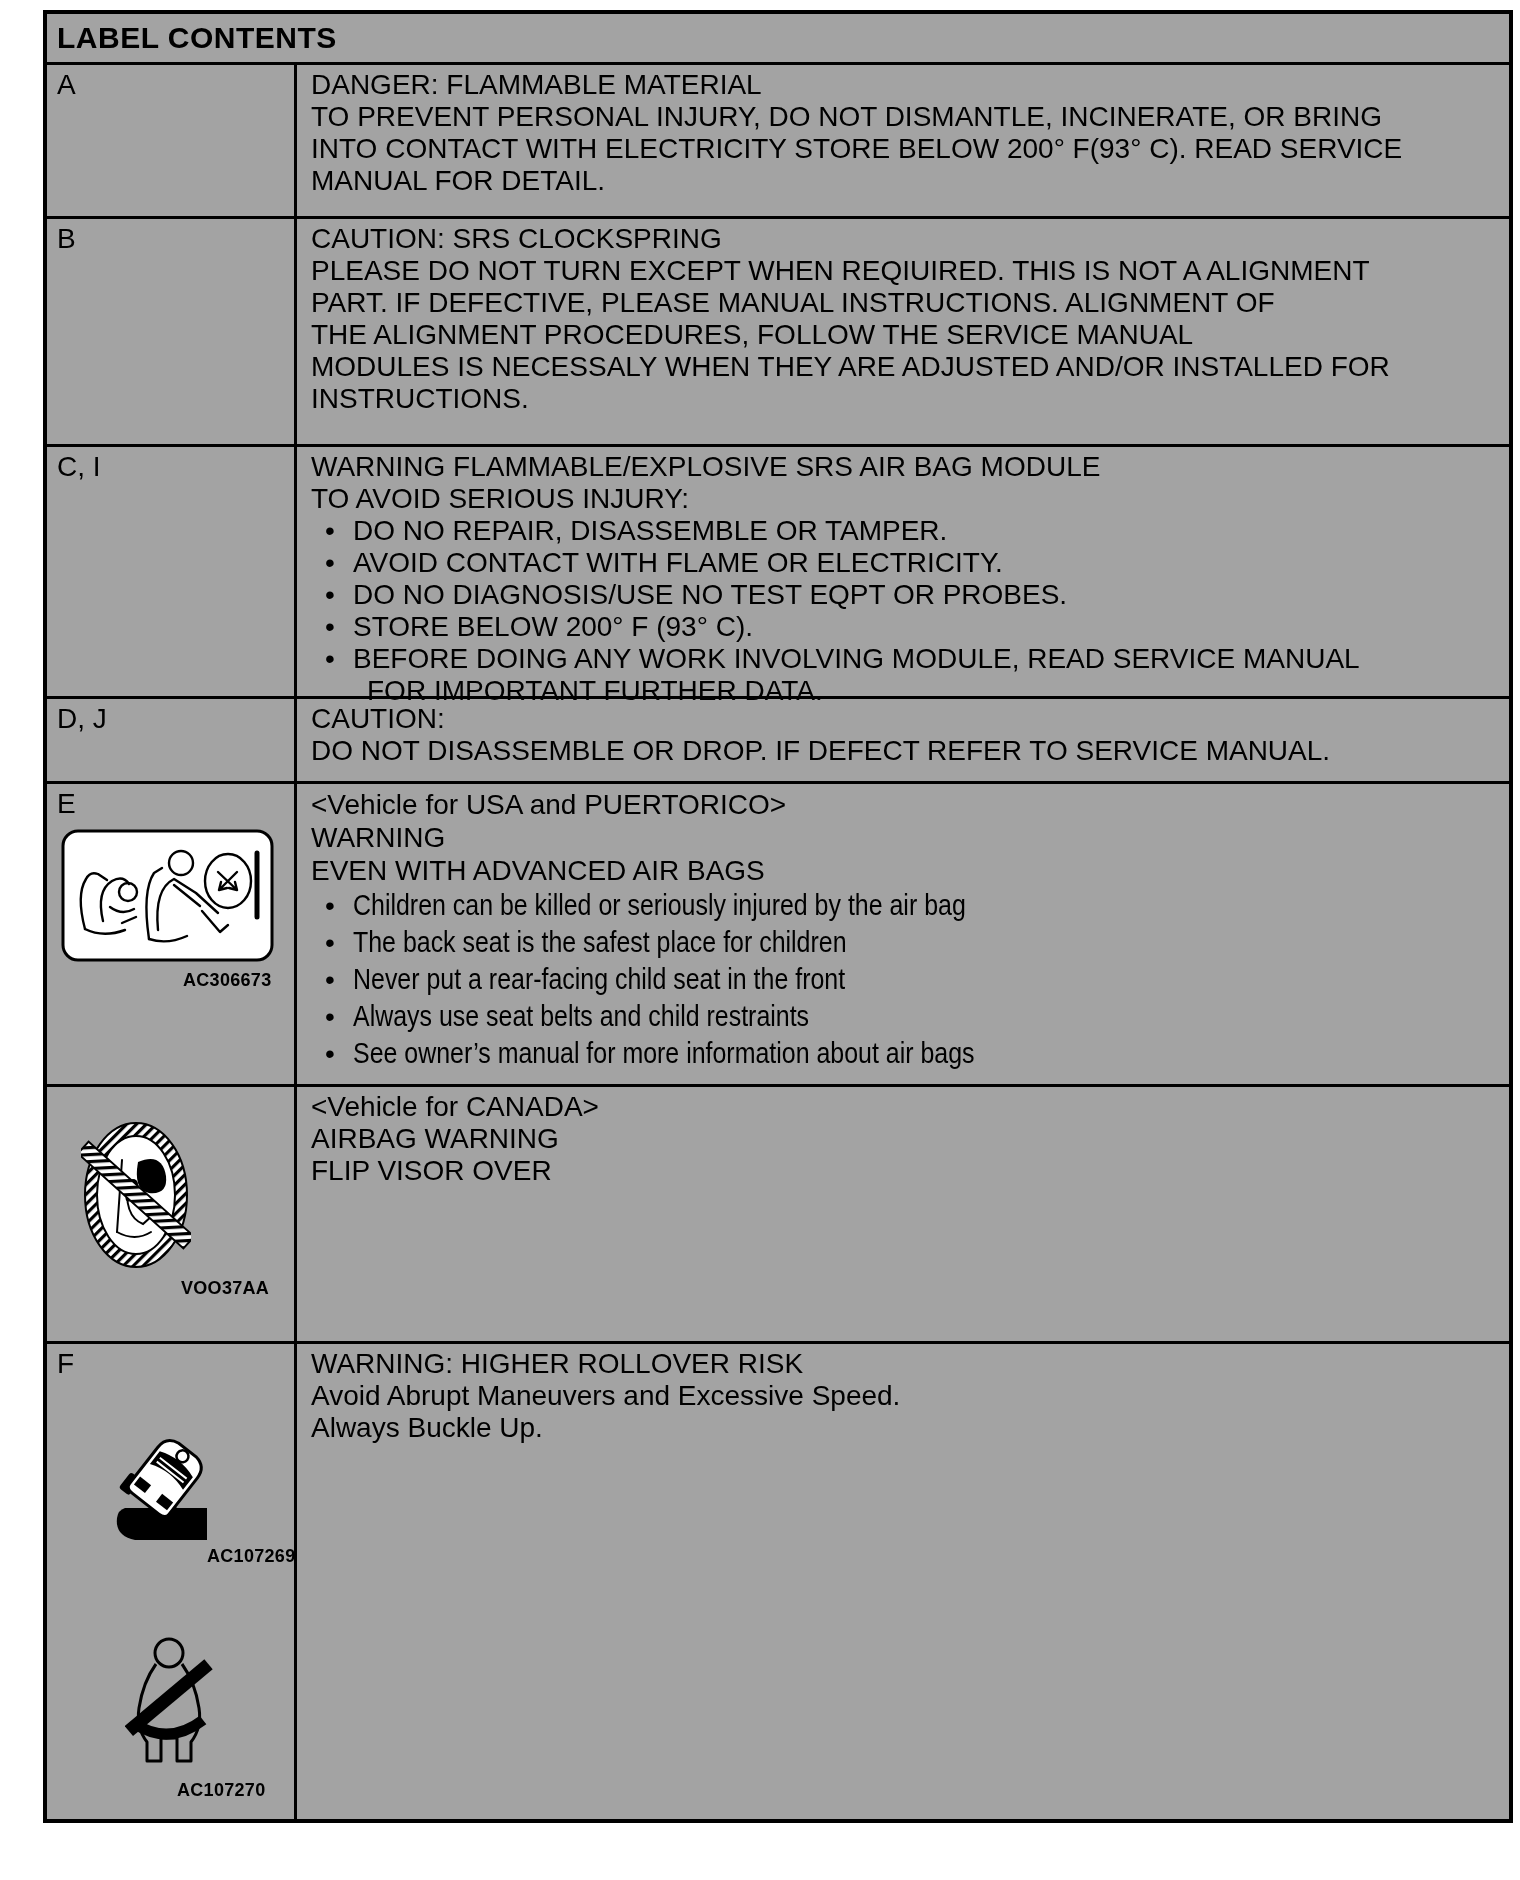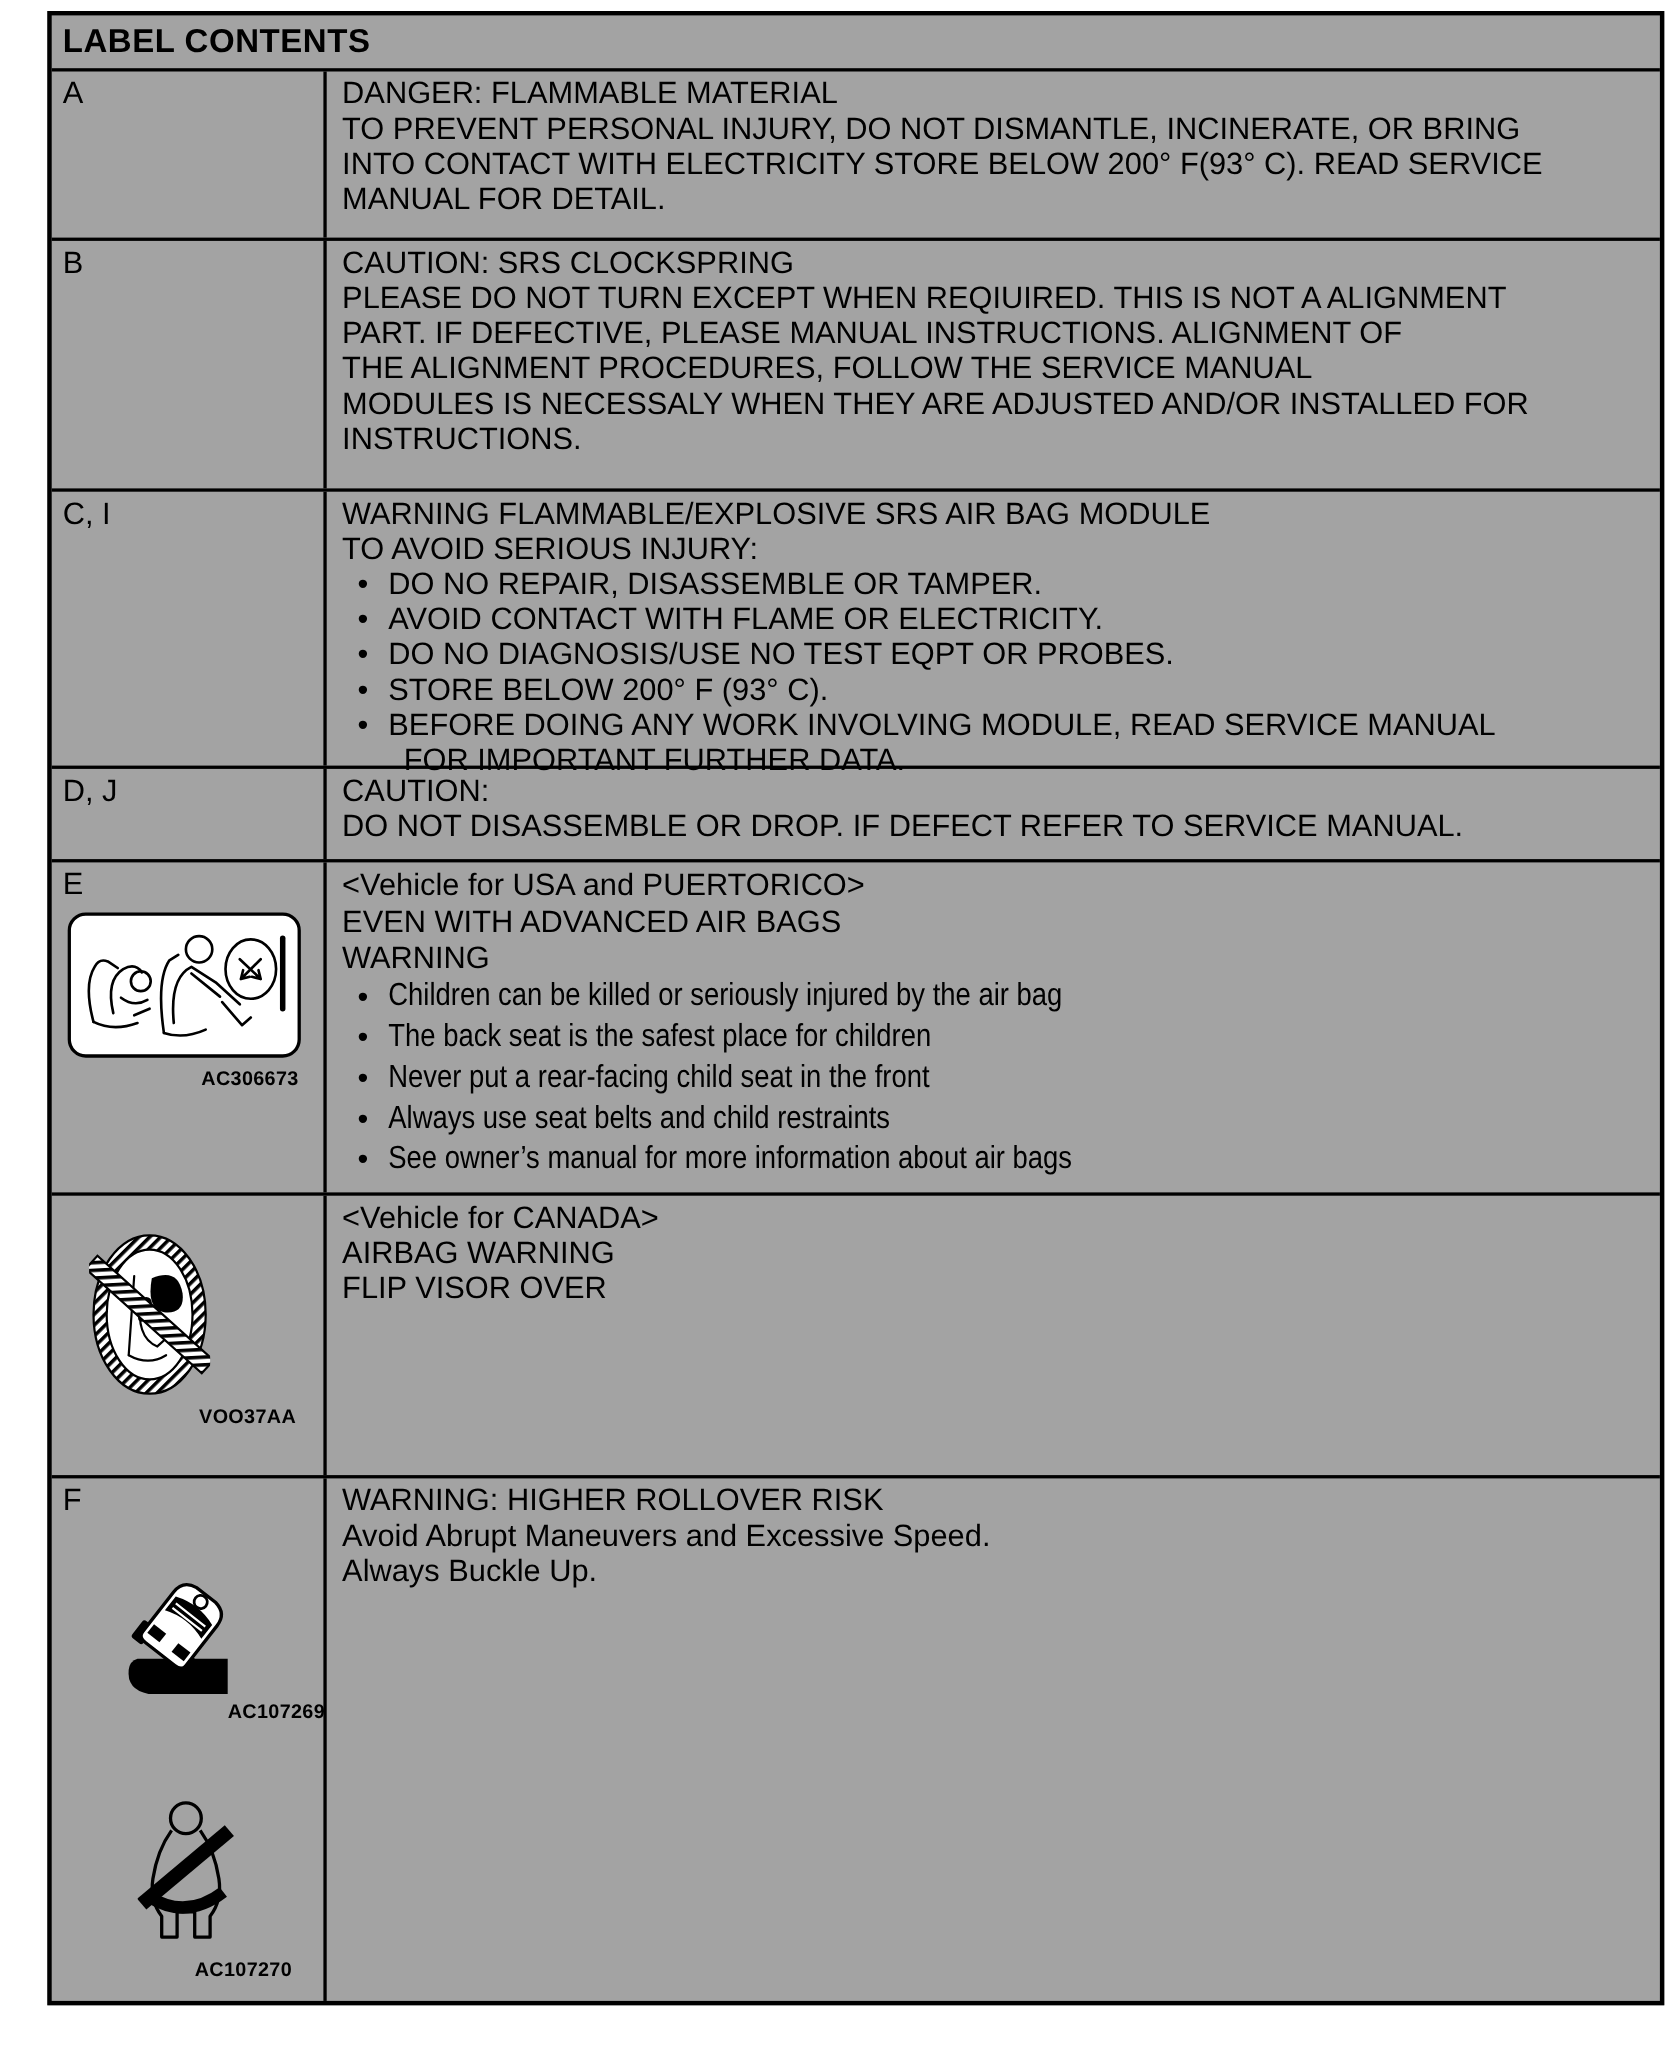--- a/index.html
+++ b/index.html
@@ -118,22 +118,22 @@
           <ellipse cx="167" cy="52" rx="23" ry="27"></ellipse>
           <path d="M157,43 L176,61 M176,61 L168,59 M176,61 L174,53"></path>
           <path d="M176,43 L158,61 M158,61 L166,59 M158,61 L160,53"></path>
           <path d="M196,24 L196,88" stroke-width="5"></path>
         </g>
       </svg>
       <div class="code" style="left:136px; top:186px;">AC306673</div>
     </div>
     <div class="rcell">
       <div class="ln e-ln">&lt;Vehicle for USA and PUERTORICO&gt;</div>
+      <div class="ln e-ln">WARNING</div>
       <div class="ln e-ln">EVEN WITH ADVANCED AIR BAGS</div>
-      <div class="ln e-ln">WARNING</div>
       <div class="b e-b">
           <span class="d">•</span>
           <span class="narrow">Children can be killed or seriously injured by the air bag</span>
         </div>
       <div class="b e-b">
           <span class="d">•</span>
           <span class="narrow">The back seat is the safest place for children</span>
         </div>
       <div class="b e-b">
           <span class="d">•</span>

